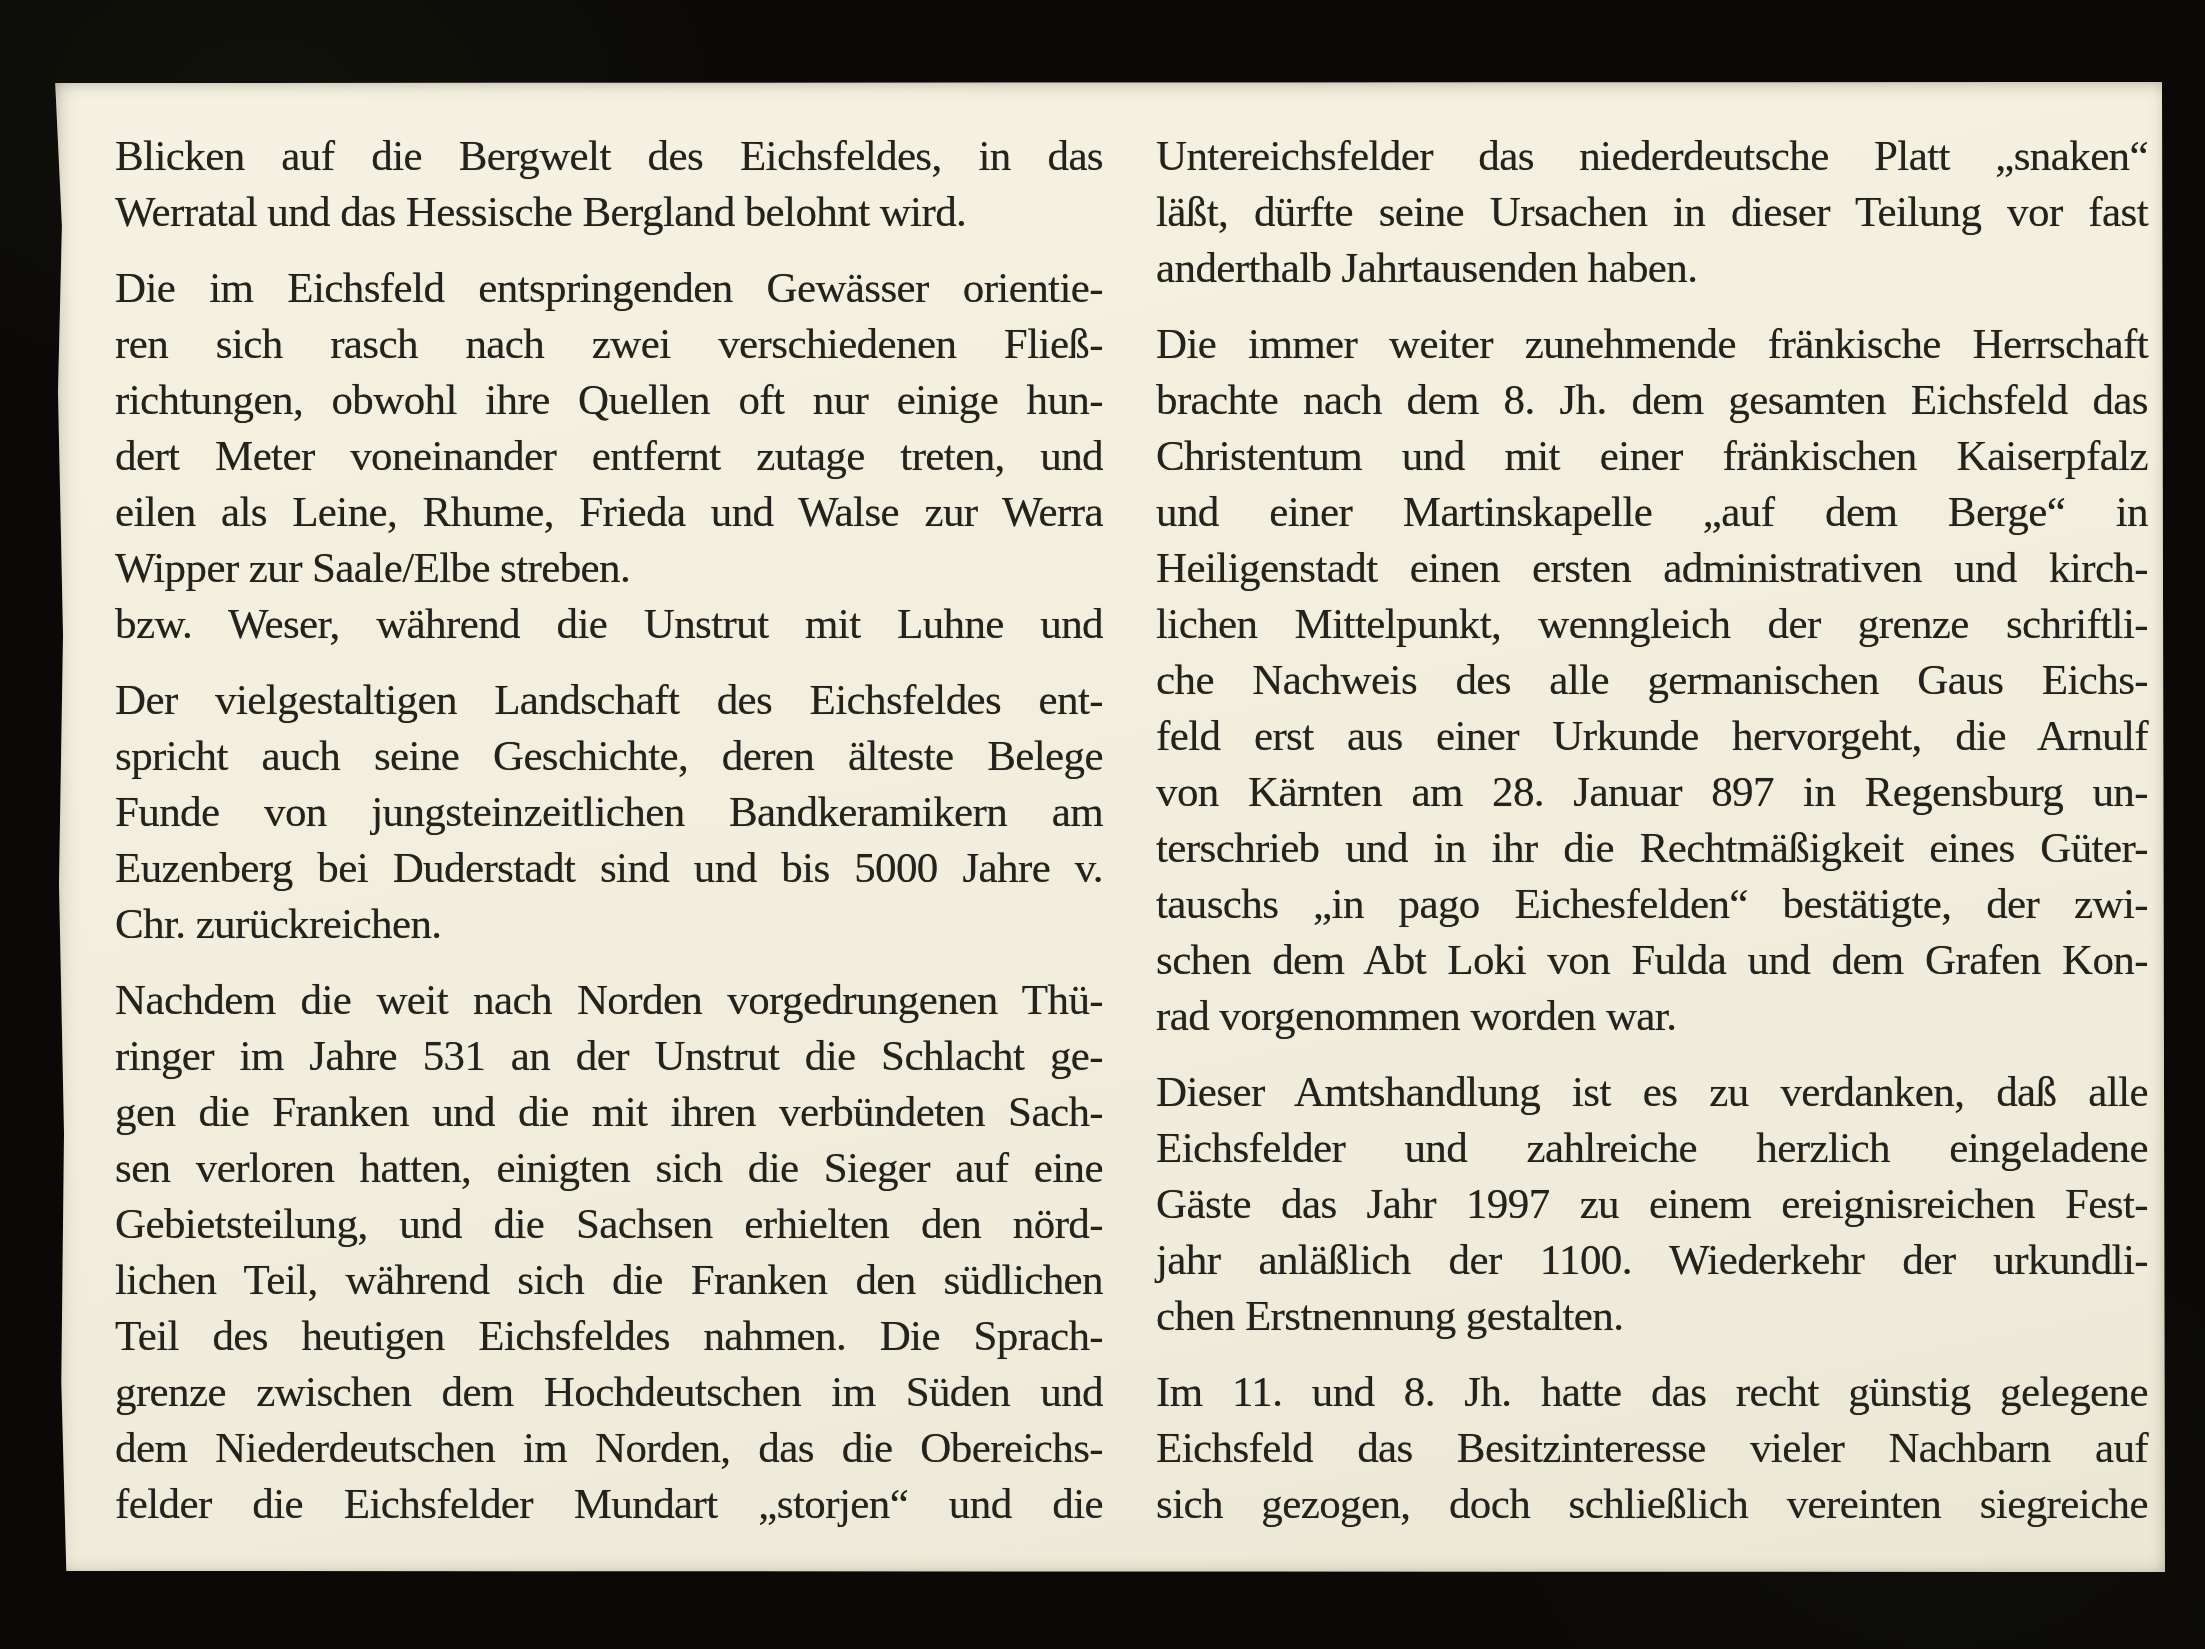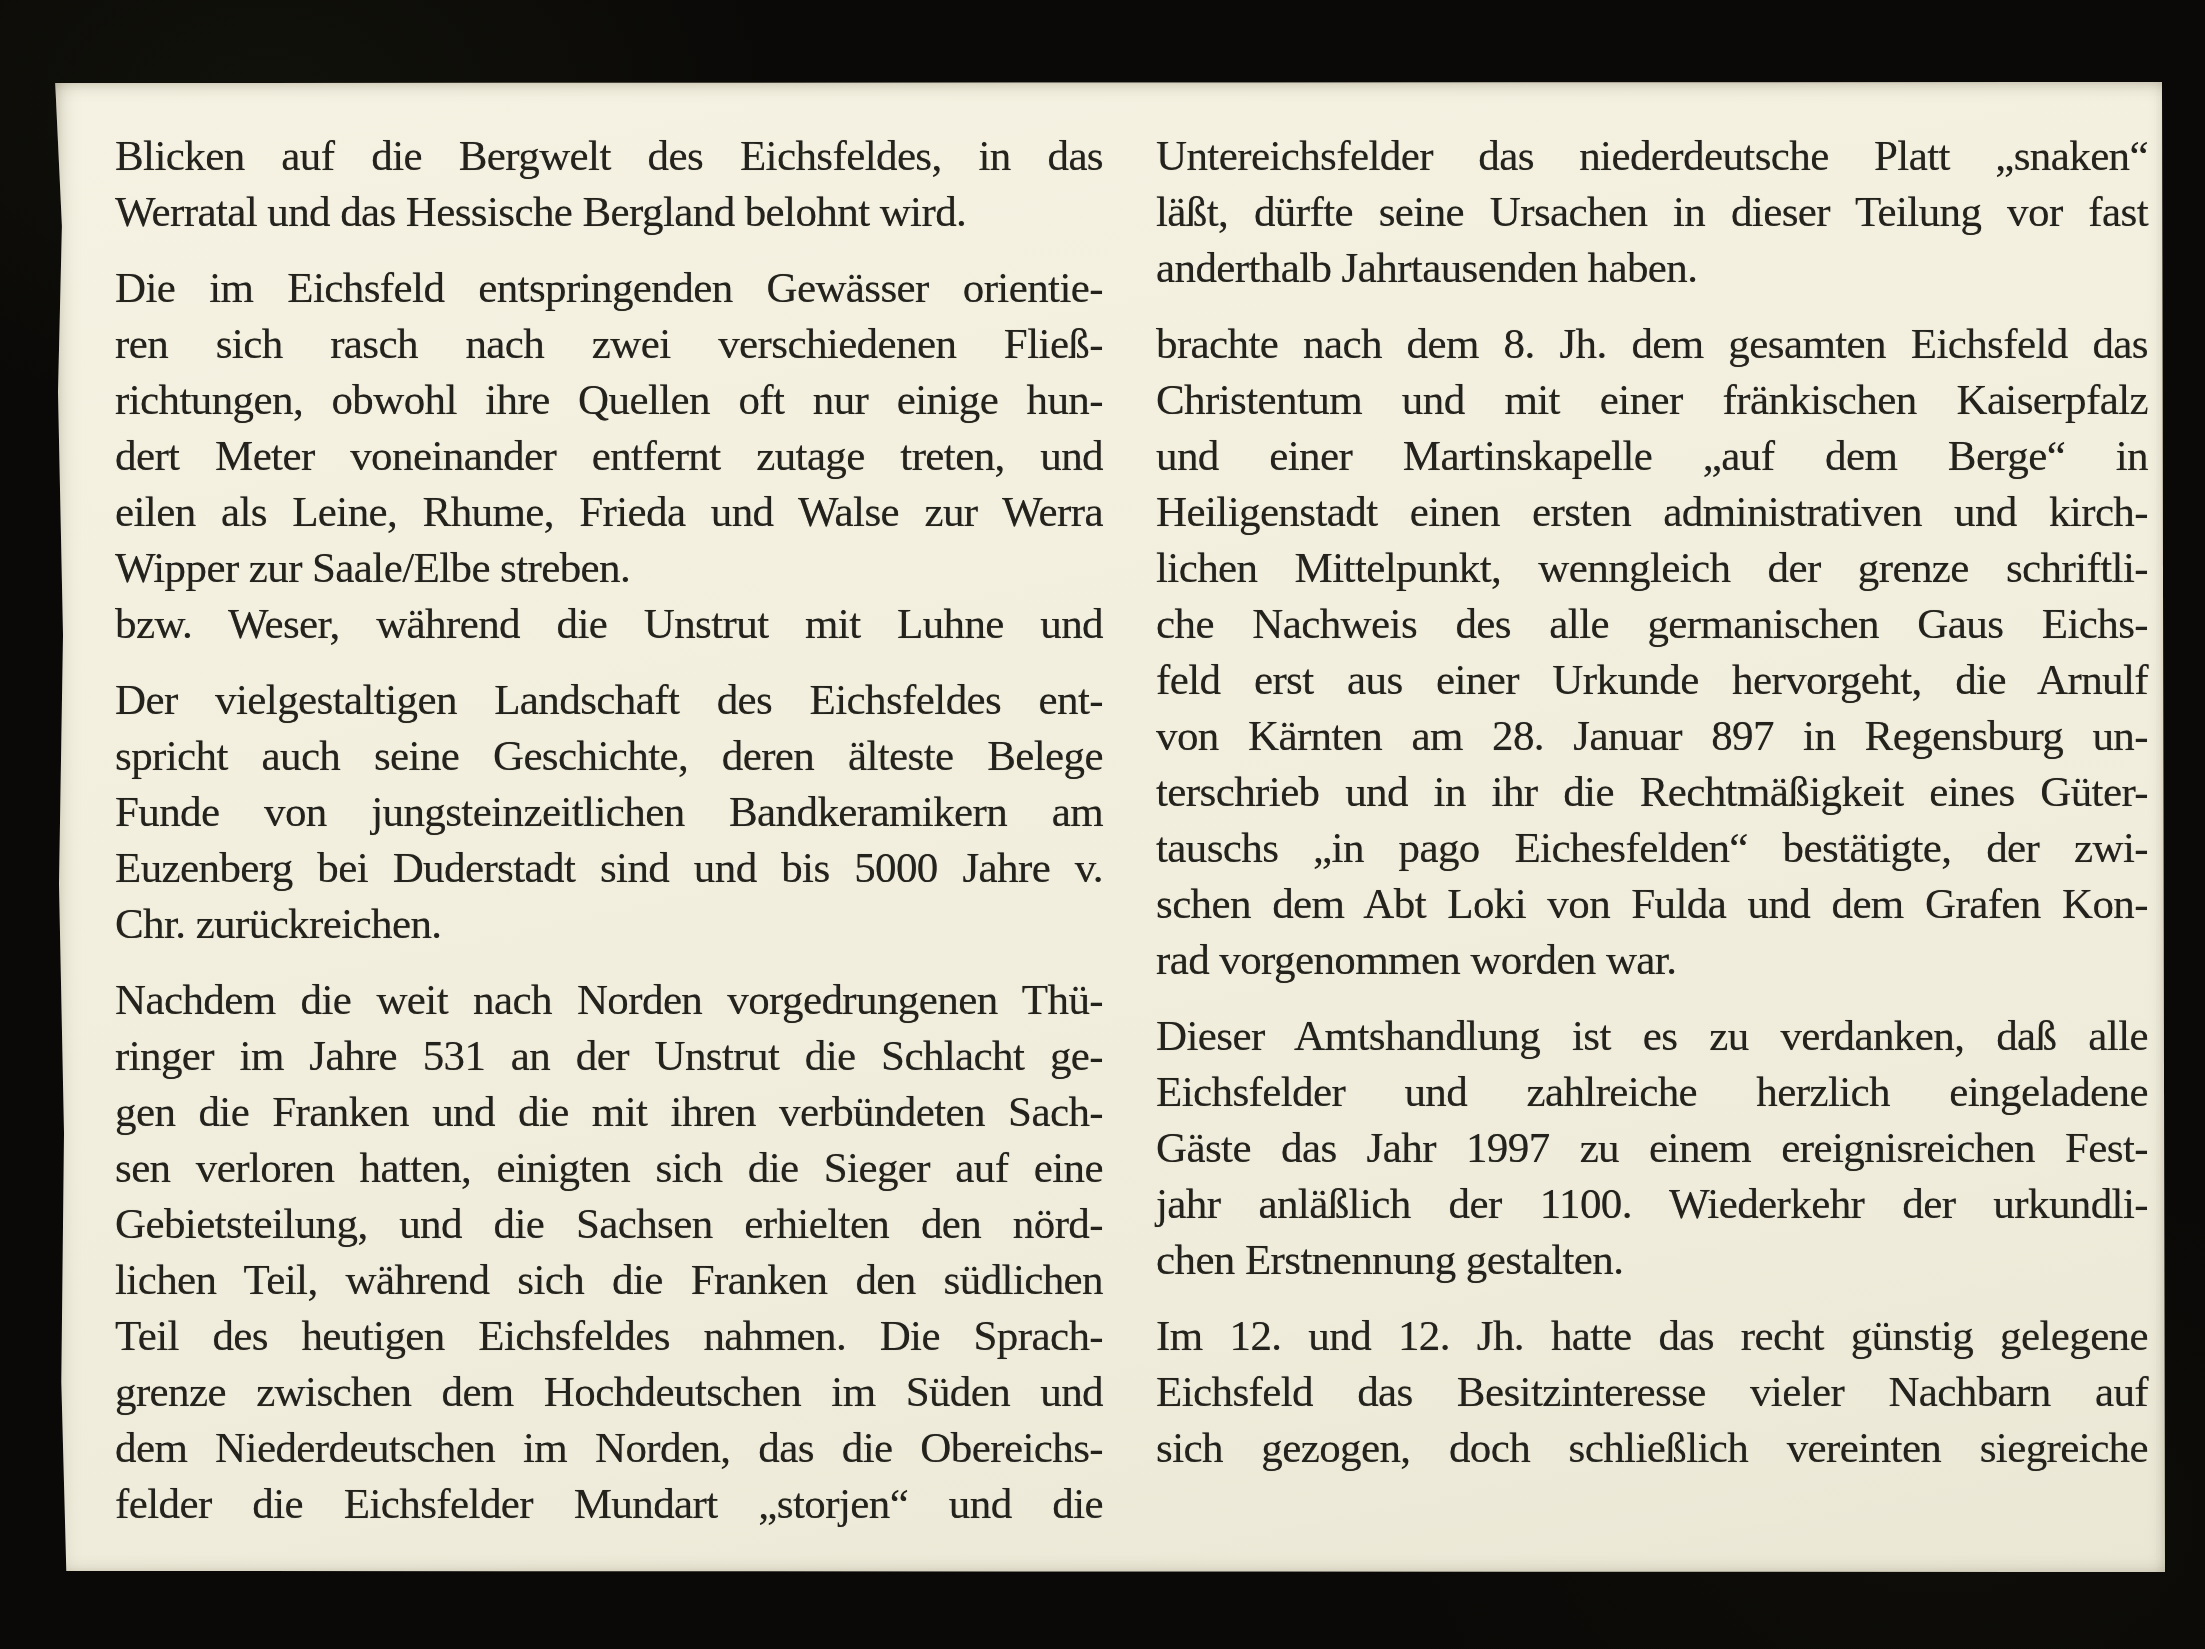--- a/index.html
+++ b/index.html
@@ -125,20 +125,21 @@
             <span class="line">felder die Eichsfelder Mundart „storjen“ und die</span>
           </p>
         </section>
       <section class="col col-right">
           <p class="para">
             <span class="line">Untereichsfelder das niederdeutsche Platt „snaken“</span>
             <span class="line">läßt, dürfte seine Ursachen in dieser Teilung vor fast</span>
             <span class="line final">anderthalb Jahrtausenden haben.</span>
           </p>
           <p class="para">
+            <span class="line">Die immer weiter zunehmende fränkische Herrschaft</span>
             <span class="line">brachte nach dem 8. Jh. dem gesamten Eichsfeld das</span>
             <span class="line">Christentum und mit einer fränkischen Kaiserpfalz</span>
             <span class="line">und einer Martinskapelle „auf dem Berge“ in</span>
             <span class="line">Heiligenstadt einen ersten administrativen und kirch-</span>
             <span class="line">lichen Mittelpunkt, wenngleich der grenze schriftli-</span>
             <span class="line">che Nachweis des alle germanischen Gaus Eichs-</span>
             <span class="line">feld erst aus einer Urkunde hervorgeht, die Arnulf</span>
             <span class="line">von Kärnten am 28. Januar 897 in Regensburg un-</span>
             <span class="line">terschrieb und in ihr die Rechtmäßigkeit eines Güter-</span>
             <span class="line">tauschs „in pago Eichesfelden“ bestätigte, der zwi-</span>
@@ -146,21 +147,21 @@
             <span class="line final">rad vorgenommen worden war.</span>
           </p>
           <p class="para">
             <span class="line">Dieser Amtshandlung ist es zu verdanken, daß alle</span>
             <span class="line">Eichsfelder und zahlreiche herzlich eingeladene</span>
             <span class="line">Gäste das Jahr 1997 zu einem ereignisreichen Fest-</span>
             <span class="line">jahr anläßlich der 1100. Wiederkehr der urkundli-</span>
             <span class="line final">chen Erstnennung gestalten.</span>
           </p>
           <p class="para">
-            <span class="line">Im 12. und 12. Jh. hatte das recht günstig gelegene</span>
+            <span class="line">Im 11. und 8. Jh. hatte das recht günstig gelegene</span>
             <span class="line">Eichsfeld das Besitzinteresse vieler Nachbarn auf</span>
             <span class="line">sich gezogen, doch schließlich vereinten siegreiche</span>
           </p>
         </section>
     </div>
     <div class="paper-shade"></div>
   </div>
 </div>
 
 

